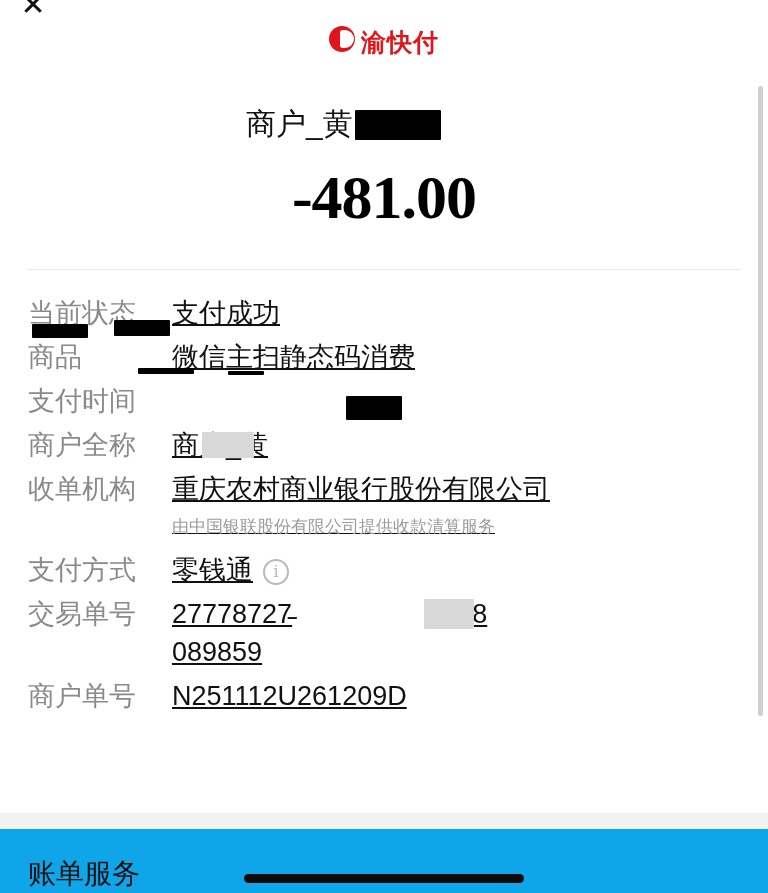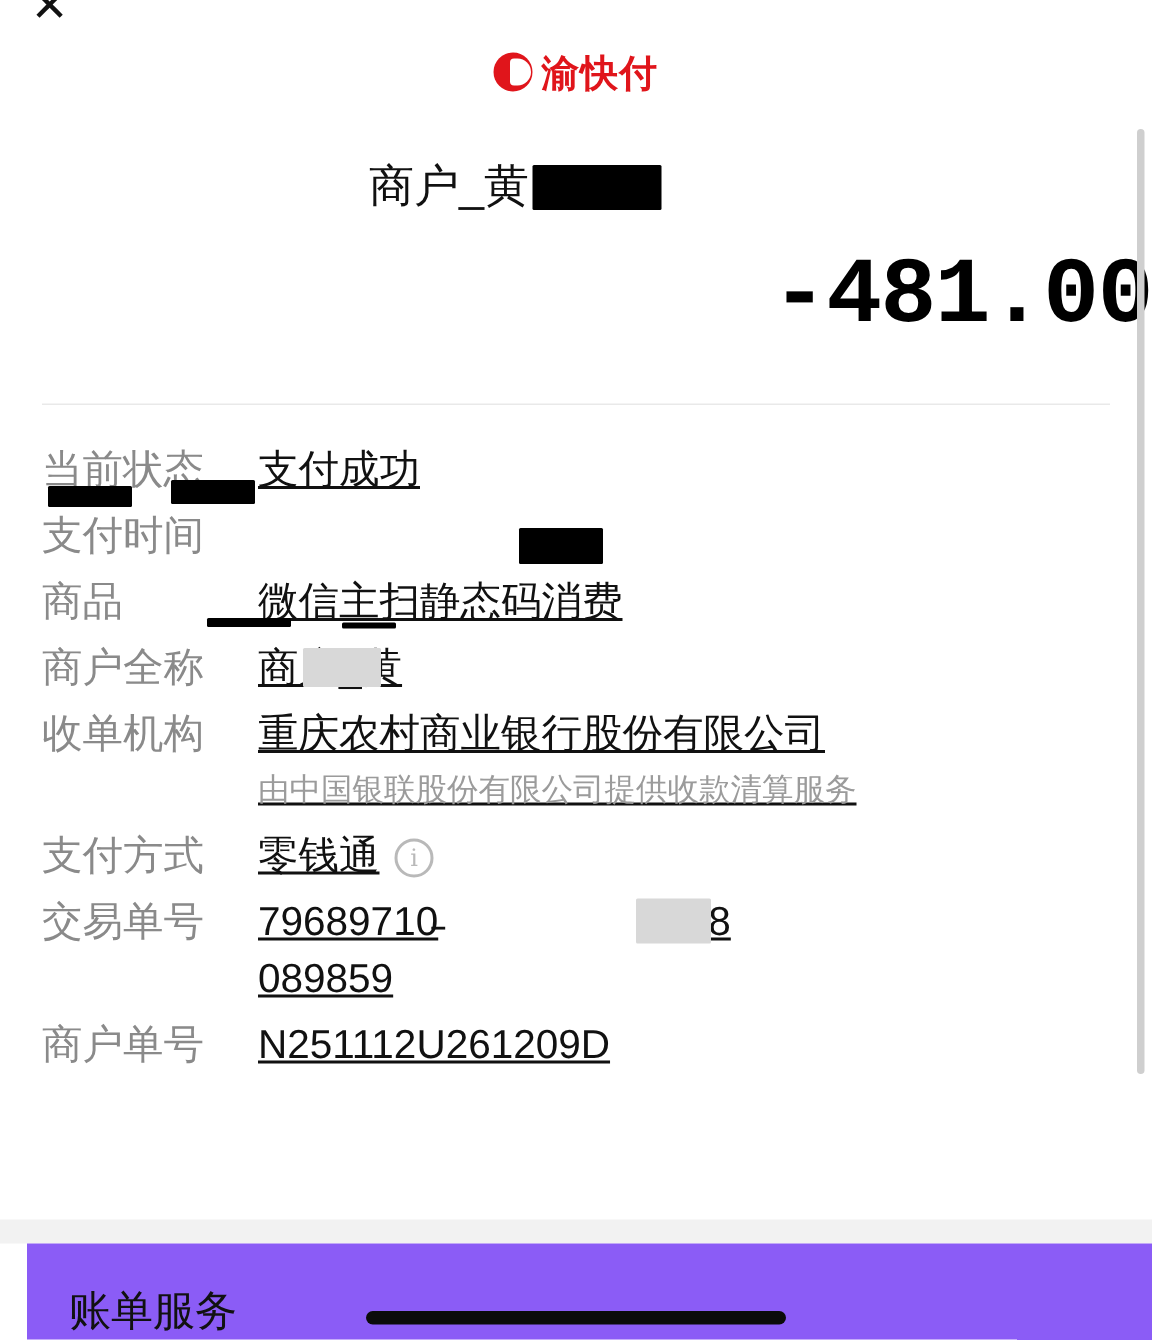--- a/index.html
+++ b/index.html
@@ -43,21 +43,21 @@
     font-weight: 400;
     text-align: center;
     cursor: pointer;
   }
 
   
   .brand {
     flex: 0 0 auto;
     height: 44px;
     display: flex;
-    align-items: center;
+    align-items: flex-start;
     justify-content: center;
     gap: 6px;
     padding-top: 4px;
   }
   .brand-mark {
     width: 26px;
     height: 26px;
     border-radius: 50%;
     background: #e0151b;
     position: relative;
@@ -97,26 +97,26 @@
     border-radius: 1px;
   }
   .merchant-redact {
     width: 86px;
     height: 30px;
     margin-left: 2px;
     margin-bottom: 2px;
   }
   .amount {
     margin-top: 18px;
-    text-align: right;
+    text-align: center;
     font-size: 62px;
     font-weight: bold;
     letter-spacing: -1px;
     color: #000;
-    font-family: Liberation Mono, monospace;
+    font-family: Liberation Serif, serif;
   }
 
   .divider {
     margin: 36px 28px 0 28px;
     height: 1px;
     background: #e9e9e9;
   }
 
   
   .details {
@@ -140,21 +140,21 @@
     flex: 1 1 auto;
     color: #111;
     font-size: 27px;
     line-height: 38px;
     position: relative;
     word-break: break-all;
     text-decoration: underline;
   }
   .value .sub {
     color: #9b9b9b;
-    font-size: 21px;
+    font-size: 17px;
     line-height: 37px;
     display: block;
   }
   .value-strong {
     font-size: 28px;
   }
   .info-icon {
     display: inline-block;
     width: 22px;
     height: 22px;
@@ -197,22 +197,21 @@
   .bottom-gap {
     height: 16px;
     background: #f2f2f2;
     flex: 0 0 16px;
   }
   .bill-service {
     flex: 0 0 auto;
     padding: 26px 28px 0 28px;
     font-size: 28px;
     color: #111;
-    background: #8b5cf6;
-    margin-left: 18px;
+    background: #0ea5e9;
   }
   .home-indicator {
     position: absolute;
     left: 50%;
     transform: translateX(-50%);
     bottom: 10px;
     width: 280px;
     height: 9px;
     border-radius: 6px;
     background: #0b0b0b;
@@ -255,30 +254,30 @@
   <div class="details">
 
     <div class="row">
       <div class="label">当前状态</div>
       <div class="value value-strong">支付成功</div>
       <span class="ov status-ov1"></span>
       <span class="ov status-ov2"></span>
     </div>
 
     <div class="row">
-      <div class="label">支付时间</div>
-      <div class="value"></div>
-      <span class="ov time-ov" style="left:318px; top:14px;"></span>
-    </div>
-
-    <div class="row">
       <div class="label">商品</div>
       <div class="value">微信主扫静态码消费</div>
       <span class="ov goods-ov"></span>
       <span class="ov goods-ov2"></span>
+    </div>
+
+    <div class="row">
+      <div class="label">支付时间</div>
+      <div class="value"></div>
+      <span class="ov time-ov" style="left:318px; top:14px;"></span>
     </div>
 
     <div class="row">
       <div class="label">商户全称</div>
       <div class="value">商户_黄</div>
       <span class="ov-grey" style="left:174px; top:6px; width:52px; height:26px;"></span>
     </div>
 
     <div class="row">
       <div class="label">收单机构</div>
@@ -291,21 +290,21 @@
     <div class="row">
       <div class="label">支付方式</div>
       <div class="value">
         <span>零钱通</span><span class="info-icon">i</span>
       </div>
     </div>
 
     <div class="row">
       <div class="label">交易单号</div>
       <div class="value order-value">
-        <span>79689710̵</span><span class="num-gap"></span><span>508</span><br>
+        <span>27778727̵</span><span class="num-gap"></span><span>508</span><br>
         <span>089859</span>
         <span class="ov-grey" style="left:252px; top:4px; width:50px; height:30px;"></span>
       </div>
     </div>
 
     <div class="row">
       <div class="label">商户单号</div>
       <div class="value">N251112U261209D</div>
     </div>
 

